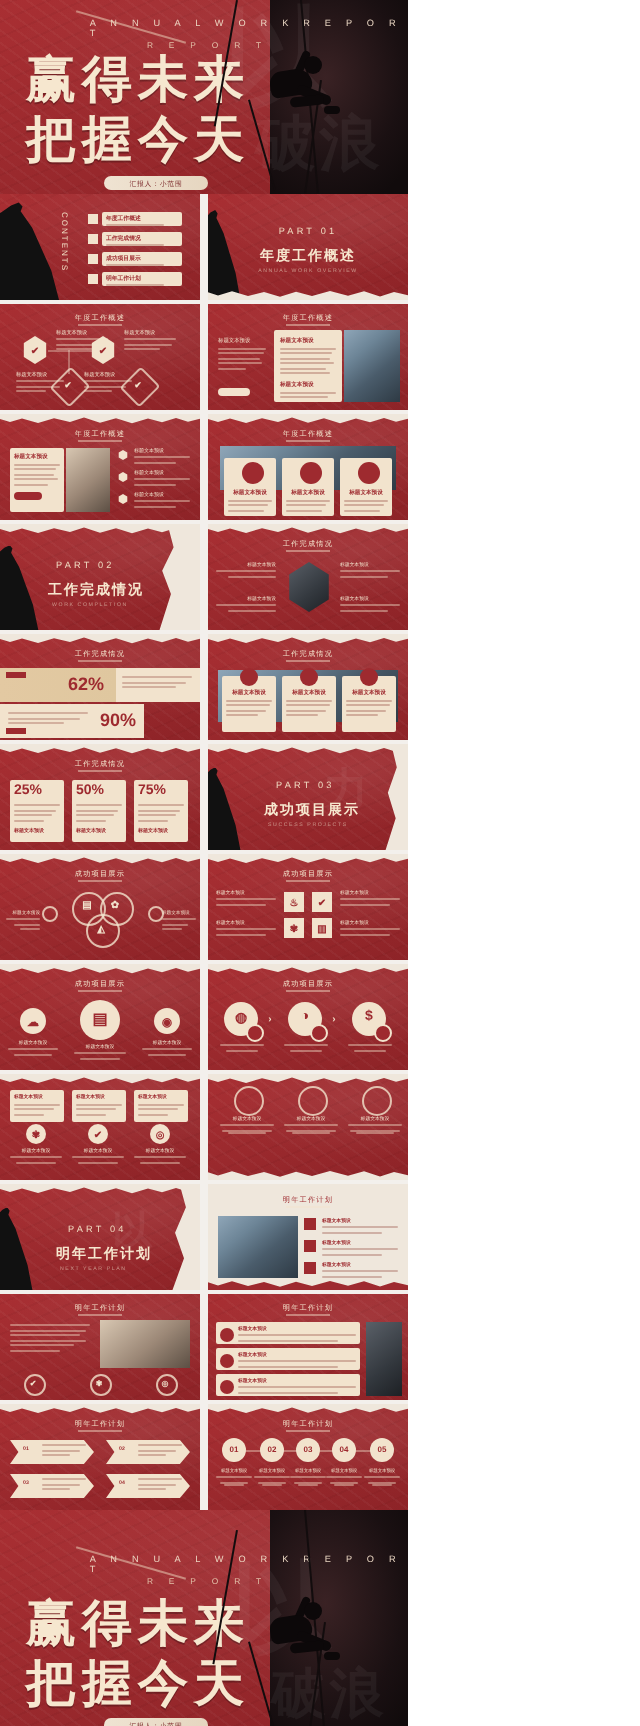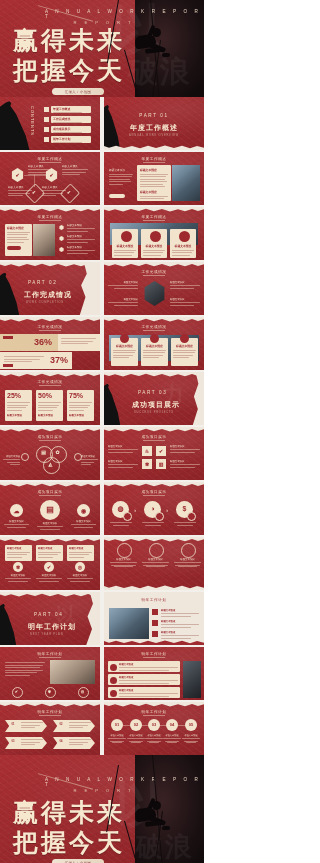--- a/index.html
+++ b/index.html
@@ -320,34 +320,34 @@
           <div class="ln" style="width:80%"></div>
       </div>
     </div>
 
     <div class="thumb">
       <div class="redbg"></div>
         <div class="grain"></div>
         <div class="torn-top"></div>
       <div class="hd" style="top:8px;">工作完成情况</div>
       <div style="position:absolute;left:0;top:17px;width:58px;height:17px;background:linear-gradient(90deg,#e3c9a2,#dfc79f);"></div>
-      <div class="big" style="position:absolute;left:34px;top:20px;font-size:9px;color:#9e2a2f;">36%</div>
+      <div class="big" style="position:absolute;left:34px;top:20px;font-size:9px;color:#9e2a2f;">62%</div>
       <div style="position:absolute;left:58px;top:17px;right:0;height:17px;background:#f2e3cd;"></div>
       <div class="lines" style="left:61px;top:21px;width:35px;">
         <div class="ln" style="background:rgba(140,60,50,.3);width:100%"></div>
         <div class="ln" style="background:rgba(140,60,50,.3);width:92%"></div>
         <div class="ln" style="background:rgba(140,60,50,.3);width:78%"></div>
       </div>
       <div style="position:absolute;left:0;top:35px;width:72px;height:17px;background:#f2e3cd;"></div>
       <div class="lines" style="left:4px;top:39px;width:40px;">
         <div class="ln" style="background:rgba(140,60,50,.3);width:100%"></div>
         <div class="ln" style="background:rgba(140,60,50,.3);width:90%"></div>
         <div class="ln" style="background:rgba(140,60,50,.3);width:70%"></div>
       </div>
-      <div class="big" style="position:absolute;left:50px;top:38px;font-size:9px;color:#9e2a2f;">37%</div>
+      <div class="big" style="position:absolute;left:50px;top:38px;font-size:9px;color:#9e2a2f;">90%</div>
       <div style="position:absolute;left:3px;top:19px;width:10px;height:3px;background:#9e2a2f;"></div>
       <div style="position:absolute;left:3px;top:47px;width:10px;height:3px;background:#9e2a2f;"></div>
     </div>
 
     <div class="thumb">
       <div class="redbg"></div>
         <div class="grain"></div>
         <div class="torn-top"></div>
       <div class="hd" style="top:8px;">工作完成情况</div>
       <div class="photo" style="left:5px;top:18px;width:90px;height:26px;"></div>

